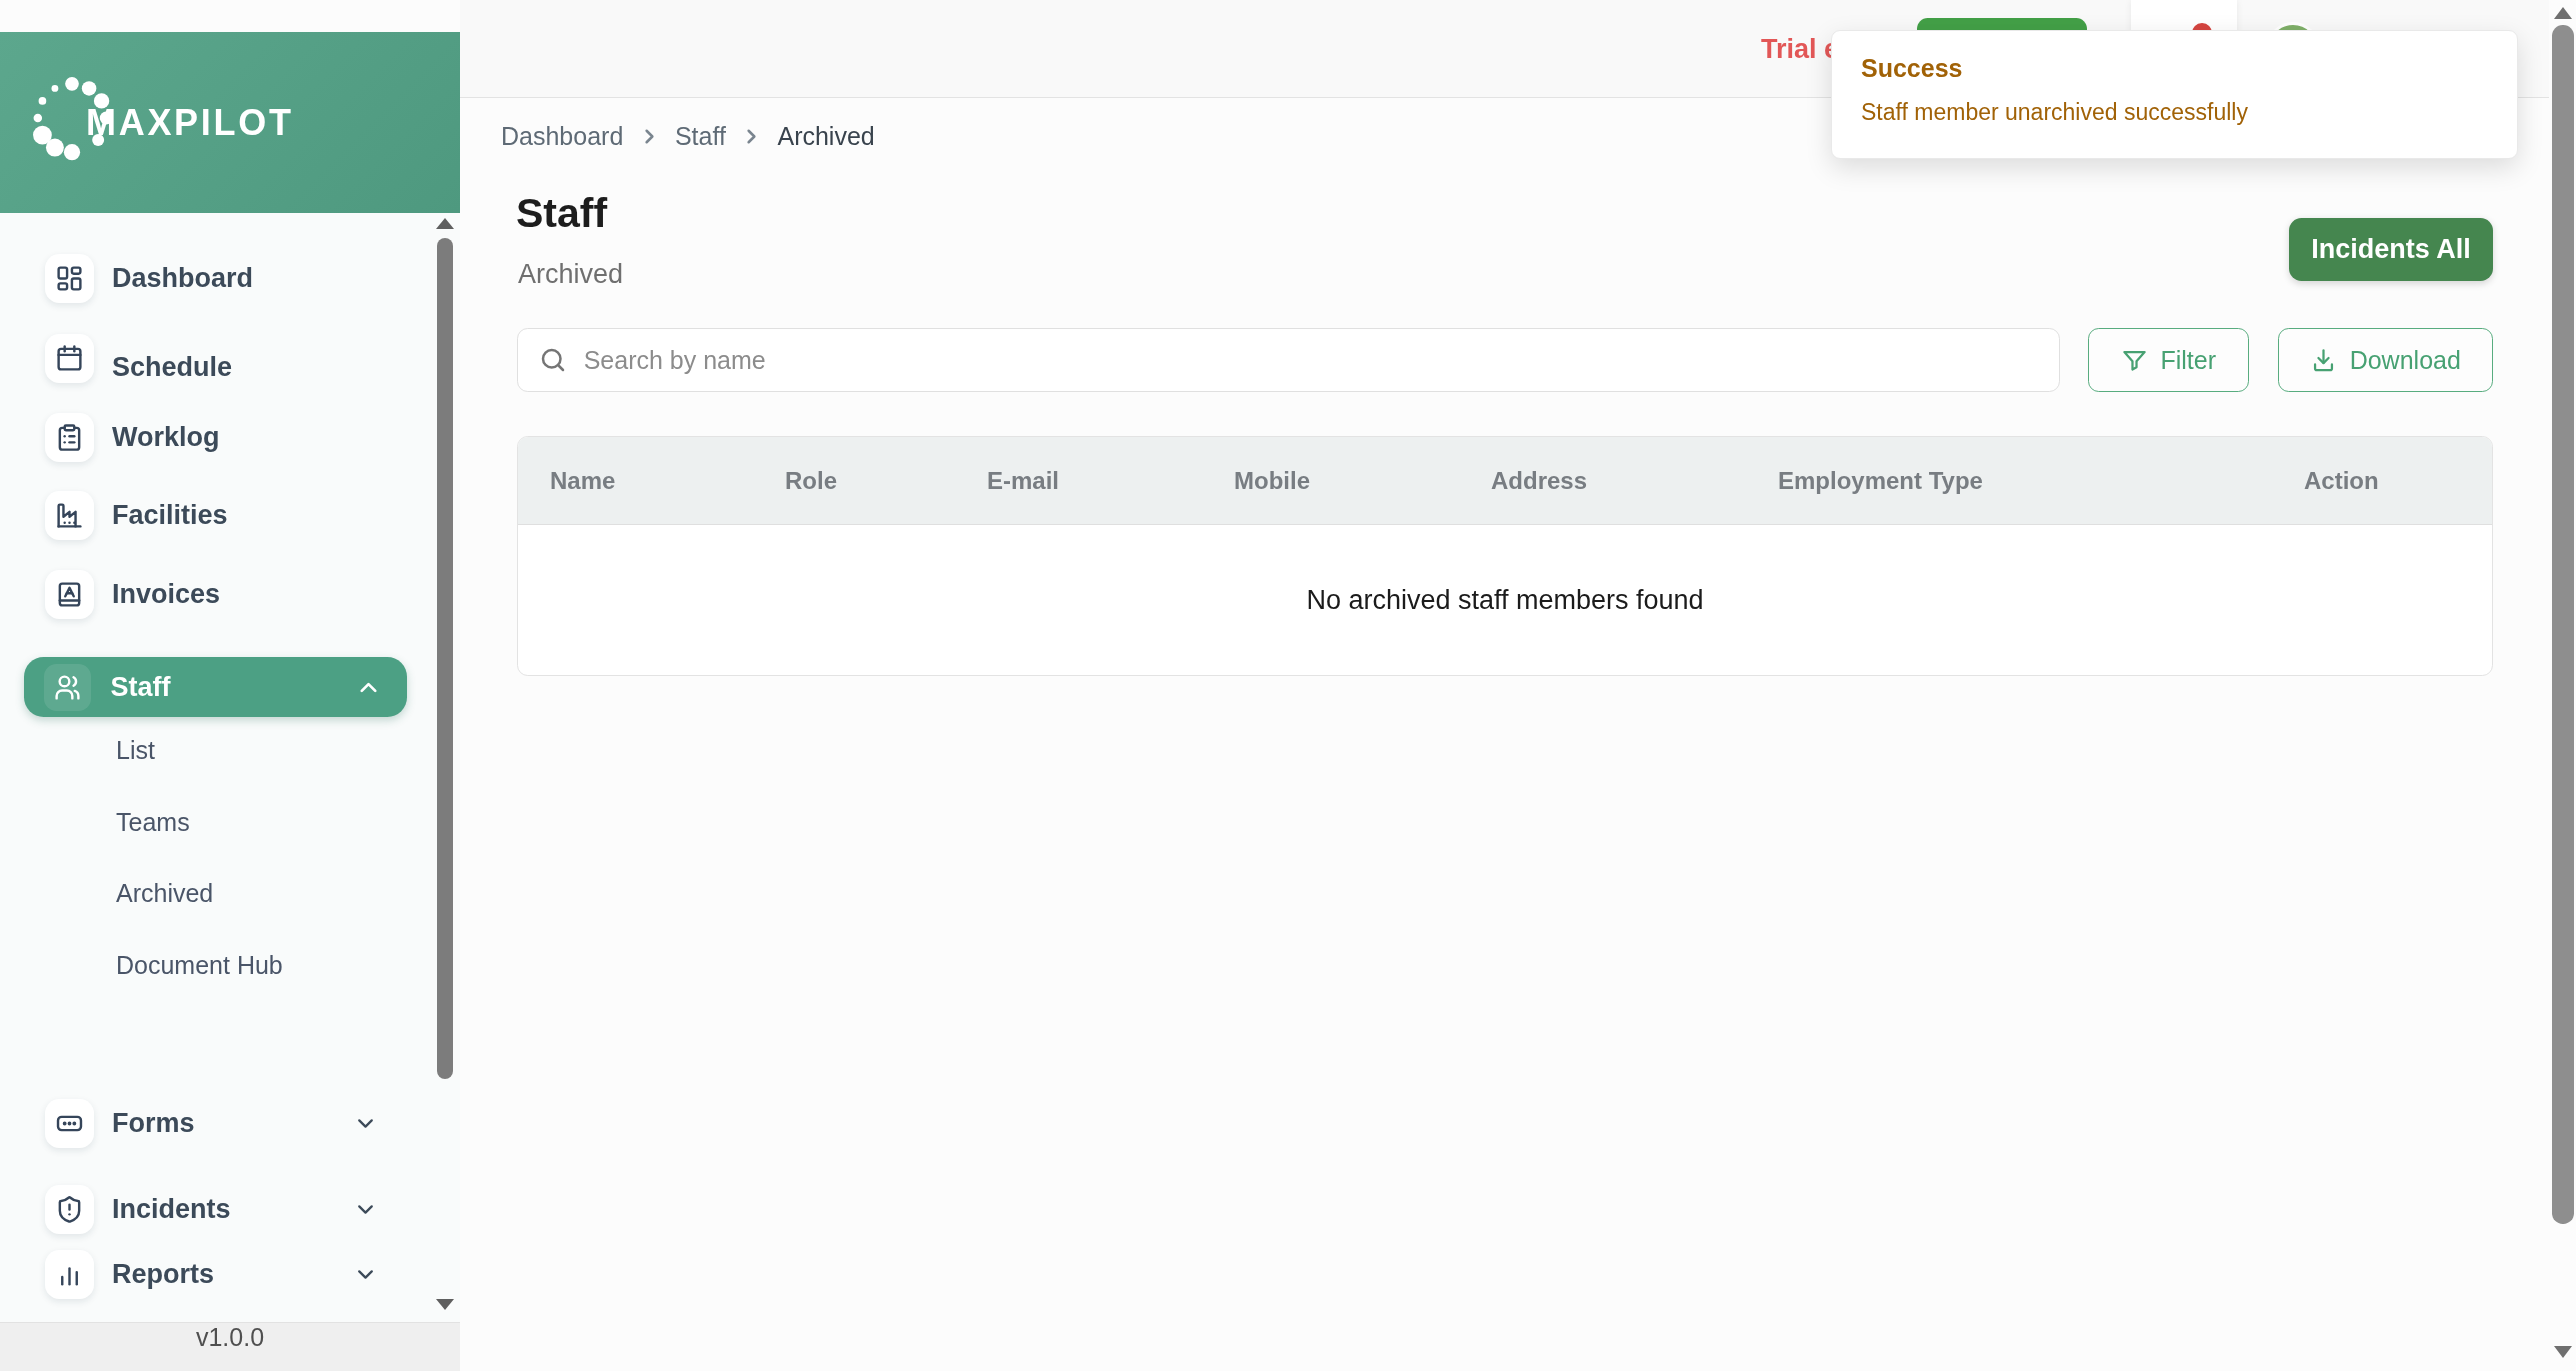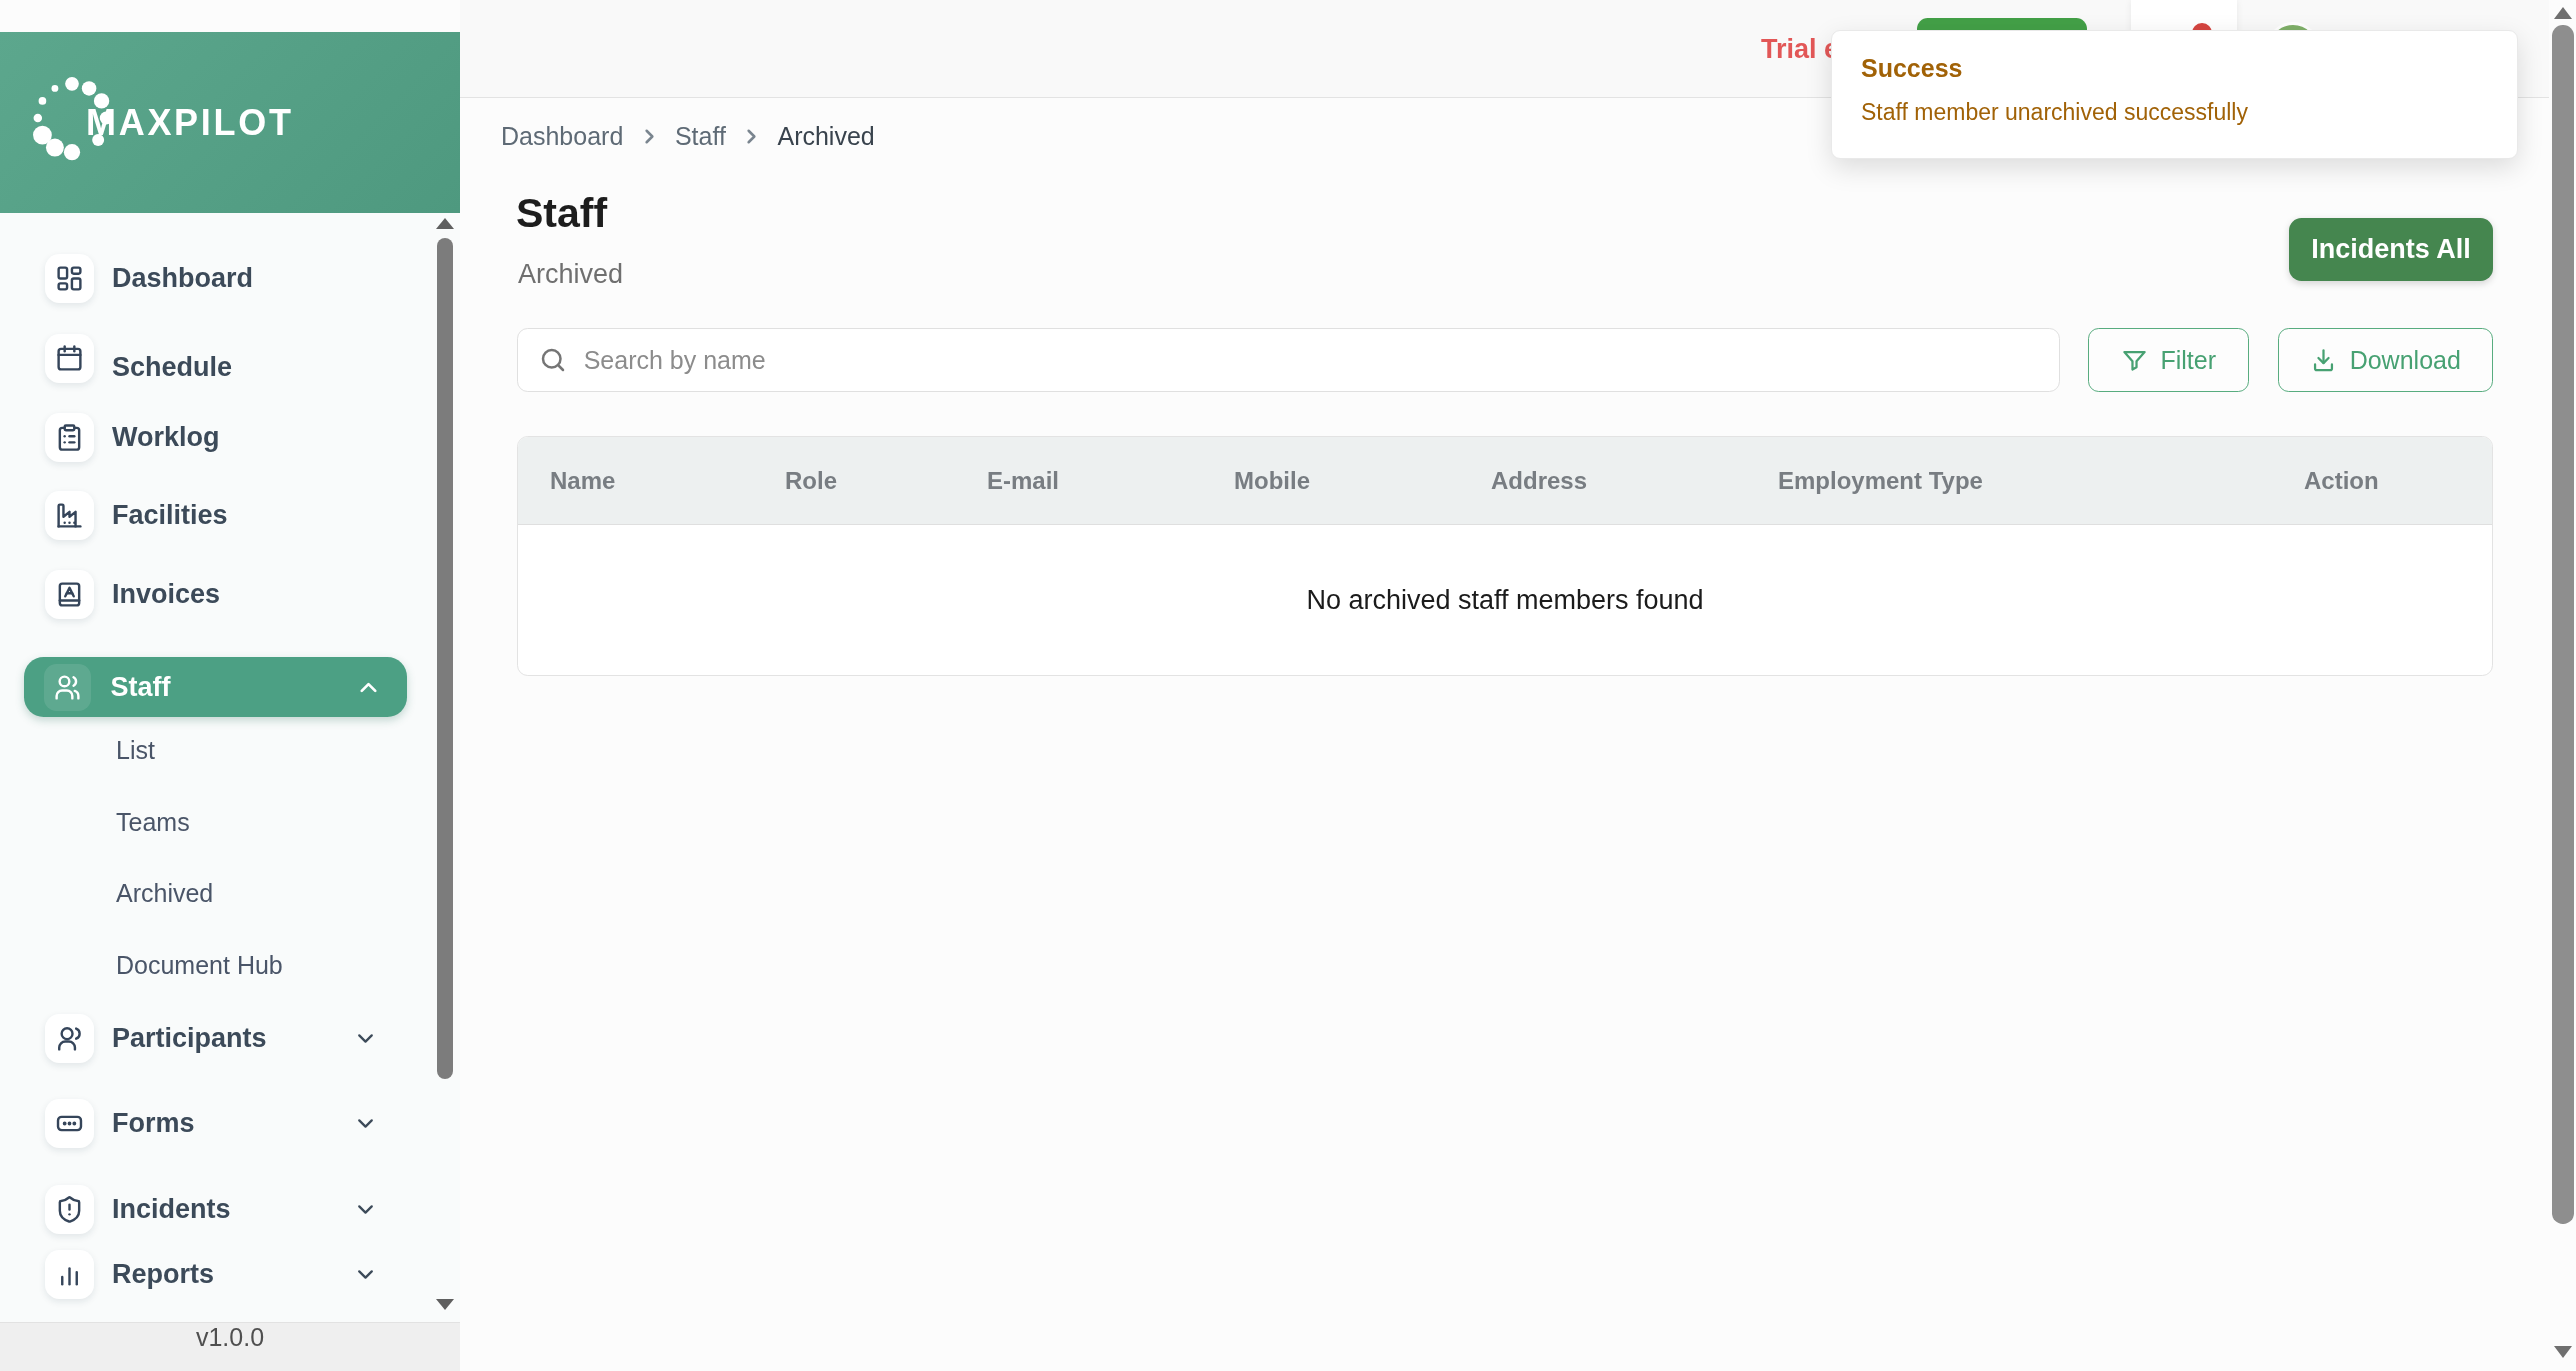--- a/index.html
+++ b/index.html
@@ -241,35 +241,20 @@
       <div class="sub-item" style="top:584px;">
         <span>Teams</span>
       </div>
       <div class="sub-item" style="top:655px;">
         <span>Archived</span>
       </div>
       <div class="sub-item" style="top:727px;">
         <span>Document Hub</span>
       </div>
 
-      <div class="nav-item" style="top:800px;">
-        <span class="icon-box">
-          <svg width="29" height="29" viewBox="0 0 24 24" fill="none" stroke="currentColor" stroke-width="2" stroke-linecap="round" stroke-linejoin="round">
-              <circle cx="10" cy="8" r="4.5"></circle>
-              <path d="M3.5 21v-1.5a5 5 0 0 1 5-5h3a5 5 0 0 1 5 5V21"></path>
-              <path d="M17.5 3.8a4.5 4.5 0 0 1 0 8.4"></path>
-            </svg>
-        </span>
-        <span class="nav-label">Participants</span>
-        <span class="nav-chevron">
-          <svg width="25" height="25" viewBox="0 0 24 24" fill="none" stroke="currentColor" stroke-width="2.2" stroke-linecap="round" stroke-linejoin="round">
-              <path d="m6 9 6 6 6-6"></path>
-            </svg>
-        </span>
-      </div>
 
       <div class="nav-item" style="top:971px;">
         <span class="icon-box">
           <svg width="29" height="29" viewBox="0 0 24 24" fill="none" stroke="currentColor" stroke-width="2" stroke-linecap="round" stroke-linejoin="round">
               <path d="M20 13c0 5-3.5 7.5-7.66 8.95a1 1 0 0 1-.67-.01C7.5 20.5 4 18 4 13V6a1 1 0 0 1 1-1c2 0 4.5-1.2 6.24-2.72a1.17 1.17 0 0 1 1.52 0C14.51 3.81 17 5 19 5a1 1 0 0 1 1 1z"></path>
               <path d="M12 8v4"></path>
               <path d="M12 16h.01"></path>
             </svg>
         </span>
         <span class="nav-label">Incidents</span>

